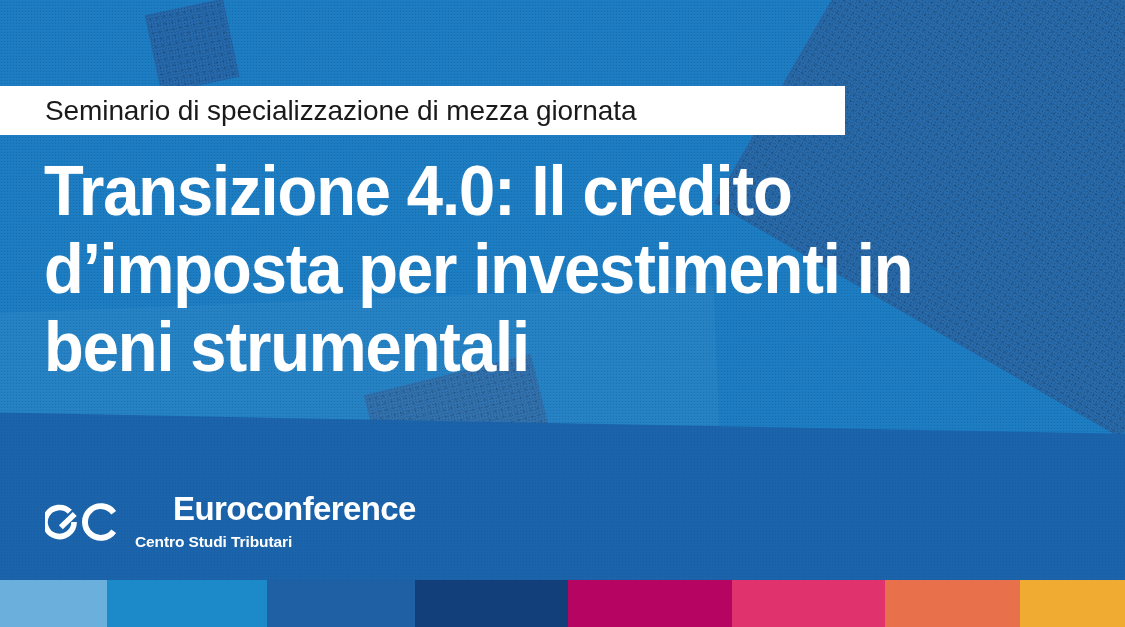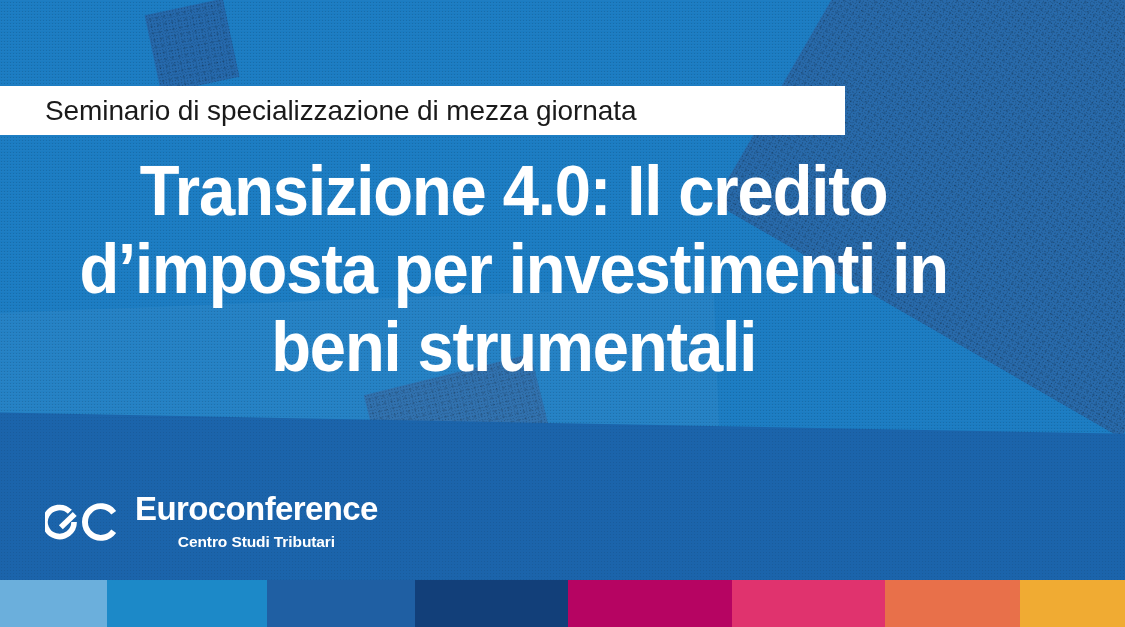--- a/index.html
+++ b/index.html
@@ -9,21 +9,20 @@
     background: #ffffff;
   }
 
   #banner {
     position: relative;
     width: 1125px;
     height: 627px;
     overflow: hidden;
     background: #1b7cc2;
     font-family: "Liberation Sans", sans-serif;
-    text-align: center;
     -webkit-font-smoothing: antialiased;
   }
 
   
   .bg-base {
     position: absolute;
     inset: 0;
     background: #1b7cc2;
   }
 
@@ -184,20 +183,21 @@
     flex: 0 0 auto;
   }
   .logo-words { display: flex; flex-direction: column; }
   .logo-name {
     color: #ffffff;
     font-size: 33px;
     font-weight: 700;
     letter-spacing: -0.6px;
     line-height: 34px;
     font-family: "Liberation Sans", sans-serif;
+    margin-left: 38px;
   }
   .logo-tagline {
     color: #ffffff;
     font-size: 15.5px;
     font-weight: 700;
     letter-spacing: -0.1px;
     line-height: 20px;
     margin-top: 6px;
     font-family: "Liberation Sans", sans-serif;
   }

